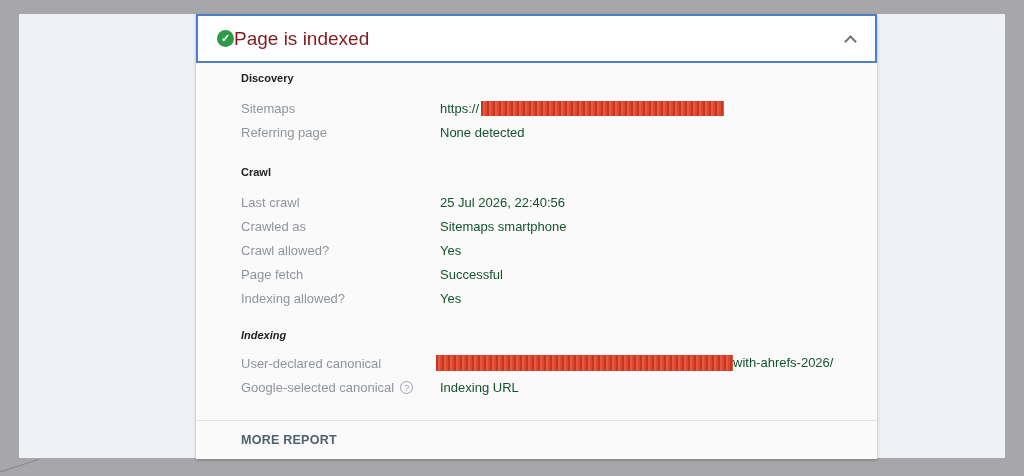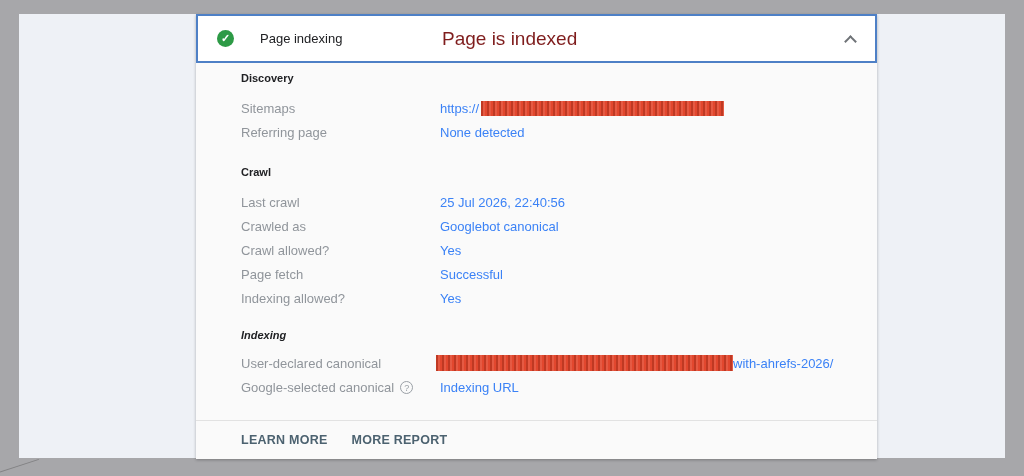--- a/index.html
+++ b/index.html
@@ -58,22 +58,22 @@
   .sec-indexing { margin-top:19px;font-style:italic; }
   .row { display:flex; align-items:center; height:24px; }
   .row.first { margin-top:11px; }
   .row.first-tight { margin-top:9px; }
   .row-label {
     width:199px; flex:0 0 199px;
     font-size:13px; color:#90959b;
     display:flex; align-items:center;
   }
   .row-value {
-    font-size:13px; color:#3b82f6;
-    display:flex; align-items:flex-end; white-space:nowrap;
+    font-size:13px; color:#14532d;
+    display:flex; align-items:flex-start; white-space:nowrap;
   }
   .redact-bar {
     display:inline-block; height:15px;
     background:
       repeating-linear-gradient(90deg, rgba(110,25,10,0.30) 0 2px, rgba(255,255,255,0.10) 2px 4px, transparent 4px 6px),
       #e2472e;
     background-blend-mode:normal;
   }
   .redact-sitemap { width:243px; margin-left:2px; }
   .redact-canonical { width:297px; height:16px; margin-left:-4px; }
@@ -101,21 +101,20 @@
 </head>
 <body>
 
 <div class="app-bg"></div>
 <div class="artifact-line"></div>
 
 <div class="card">
 
   <div class="card-header">
     <span class="check-circle">✓</span>
-    <span class="header-title">Page indexing</span>
     <span class="header-status">Page is indexed</span>
     <span class="chevron-up"></span>
   </div>
 
   <div class="card-body">
 
     <div class="section-heading sec-discovery">Discovery</div>
 
     <div class="row first">
       <span class="row-label">Sitemaps</span>
@@ -132,21 +131,21 @@
 
     <div class="section-heading sec-crawl">Crawl</div>
 
     <div class="row first">
       <span class="row-label">Last crawl</span>
       <span class="row-value">25 Jul 2026, 22:40:56</span>
     </div>
 
     <div class="row">
       <span class="row-label">Crawled as</span>
-      <span class="row-value">Googlebot canonical</span>
+      <span class="row-value">Sitemaps smartphone</span>
     </div>
 
     <div class="row">
       <span class="row-label">Crawl allowed?</span>
       <span class="row-value">Yes</span>
     </div>
 
     <div class="row">
       <span class="row-label">Page fetch</span>
       <span class="row-value">Successful</span>
@@ -171,17 +170,16 @@
       <span class="row-label">
         <span>Google-selected canonical</span>
         <span class="help-circle">?</span>
       </span>
       <span class="row-value">Indexing URL</span>
     </div>
 
   </div>
 
   <div class="card-footer">
-    <button class="footer-btn">LEARN MORE</button>
     <button class="footer-btn">MORE REPORT</button>
   </div>
 
 </div>
 
 </body></html>

